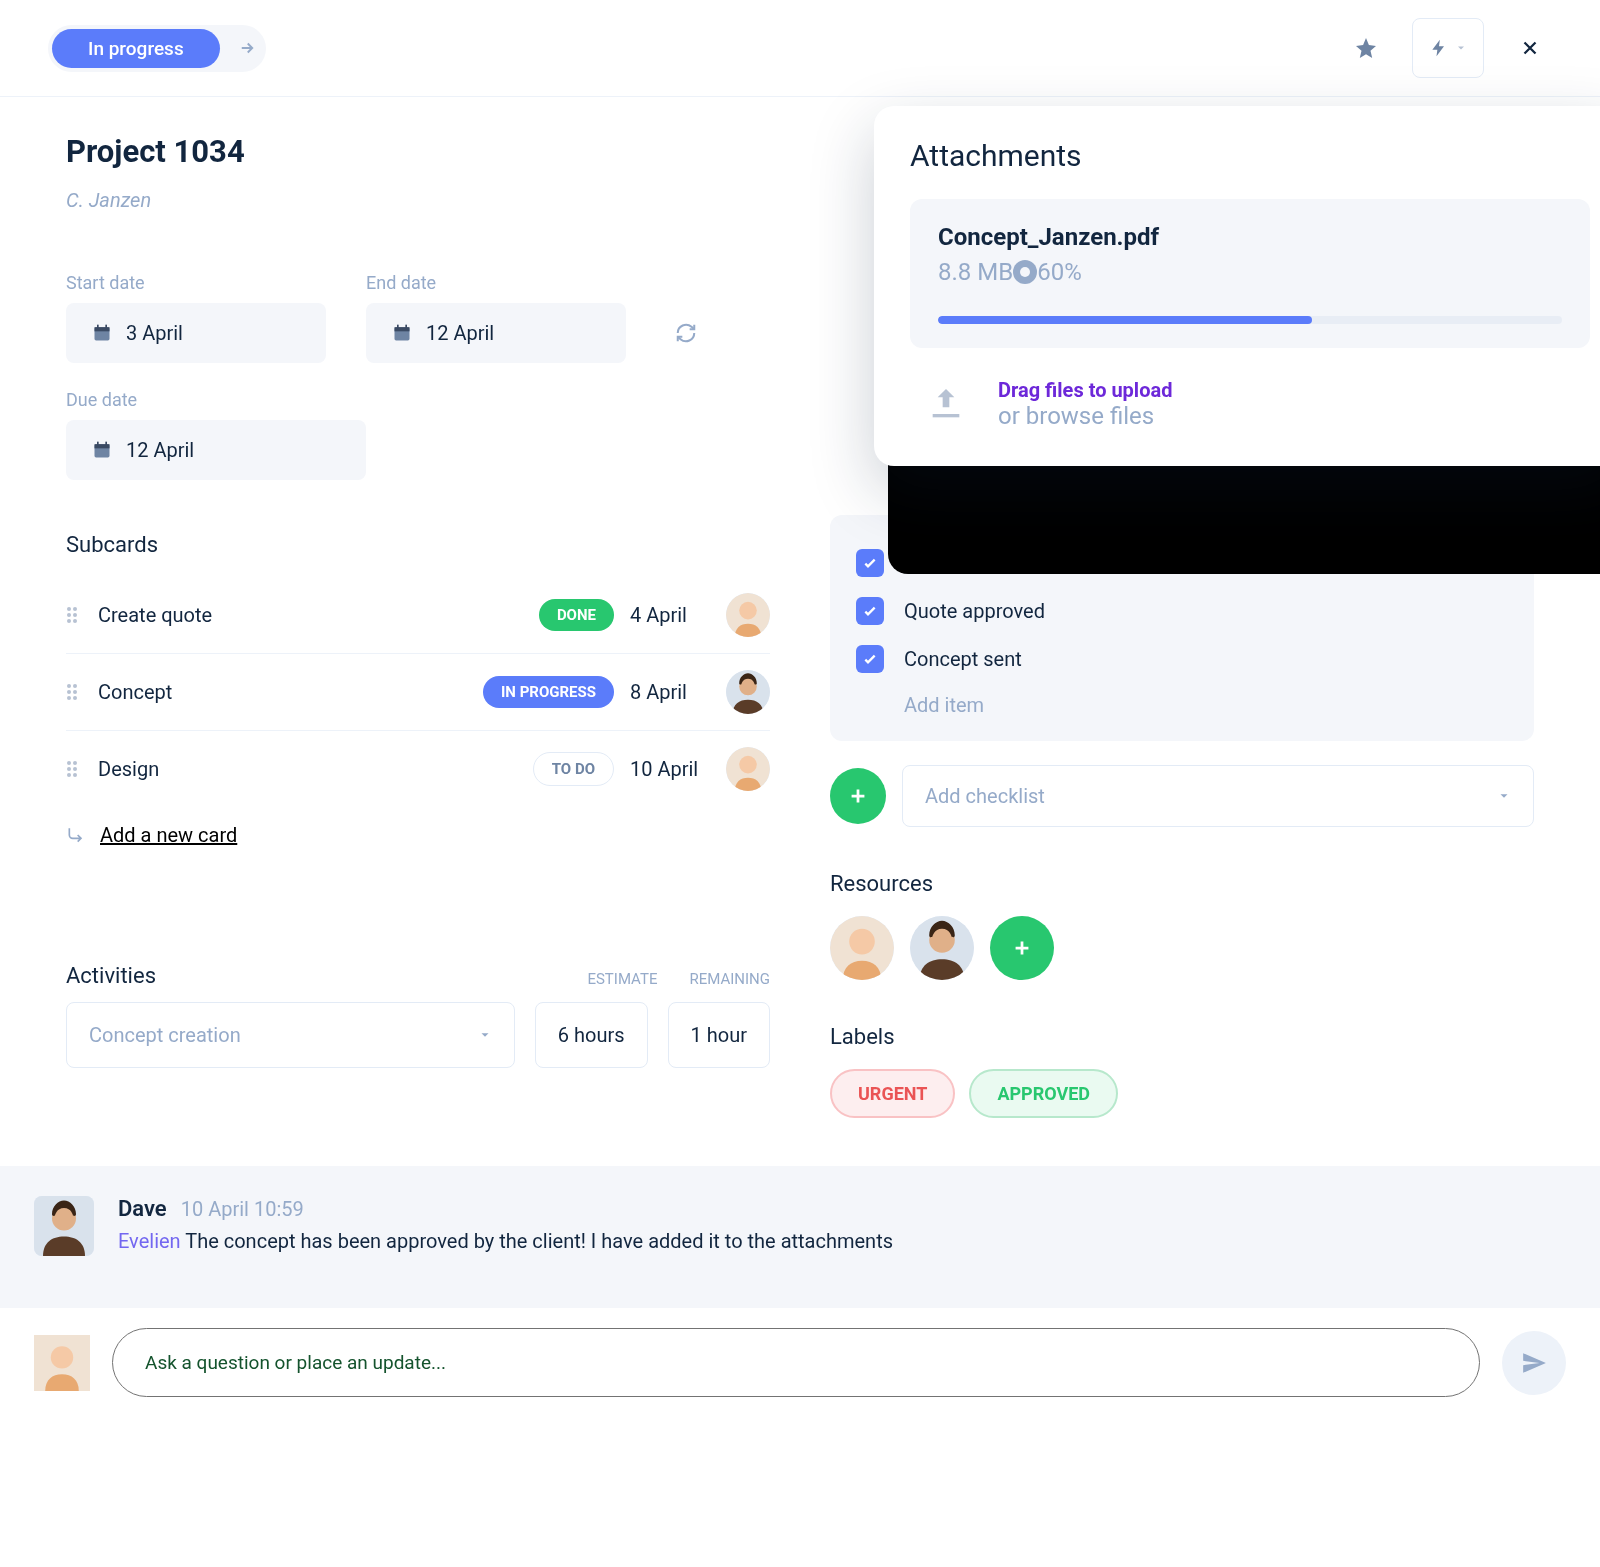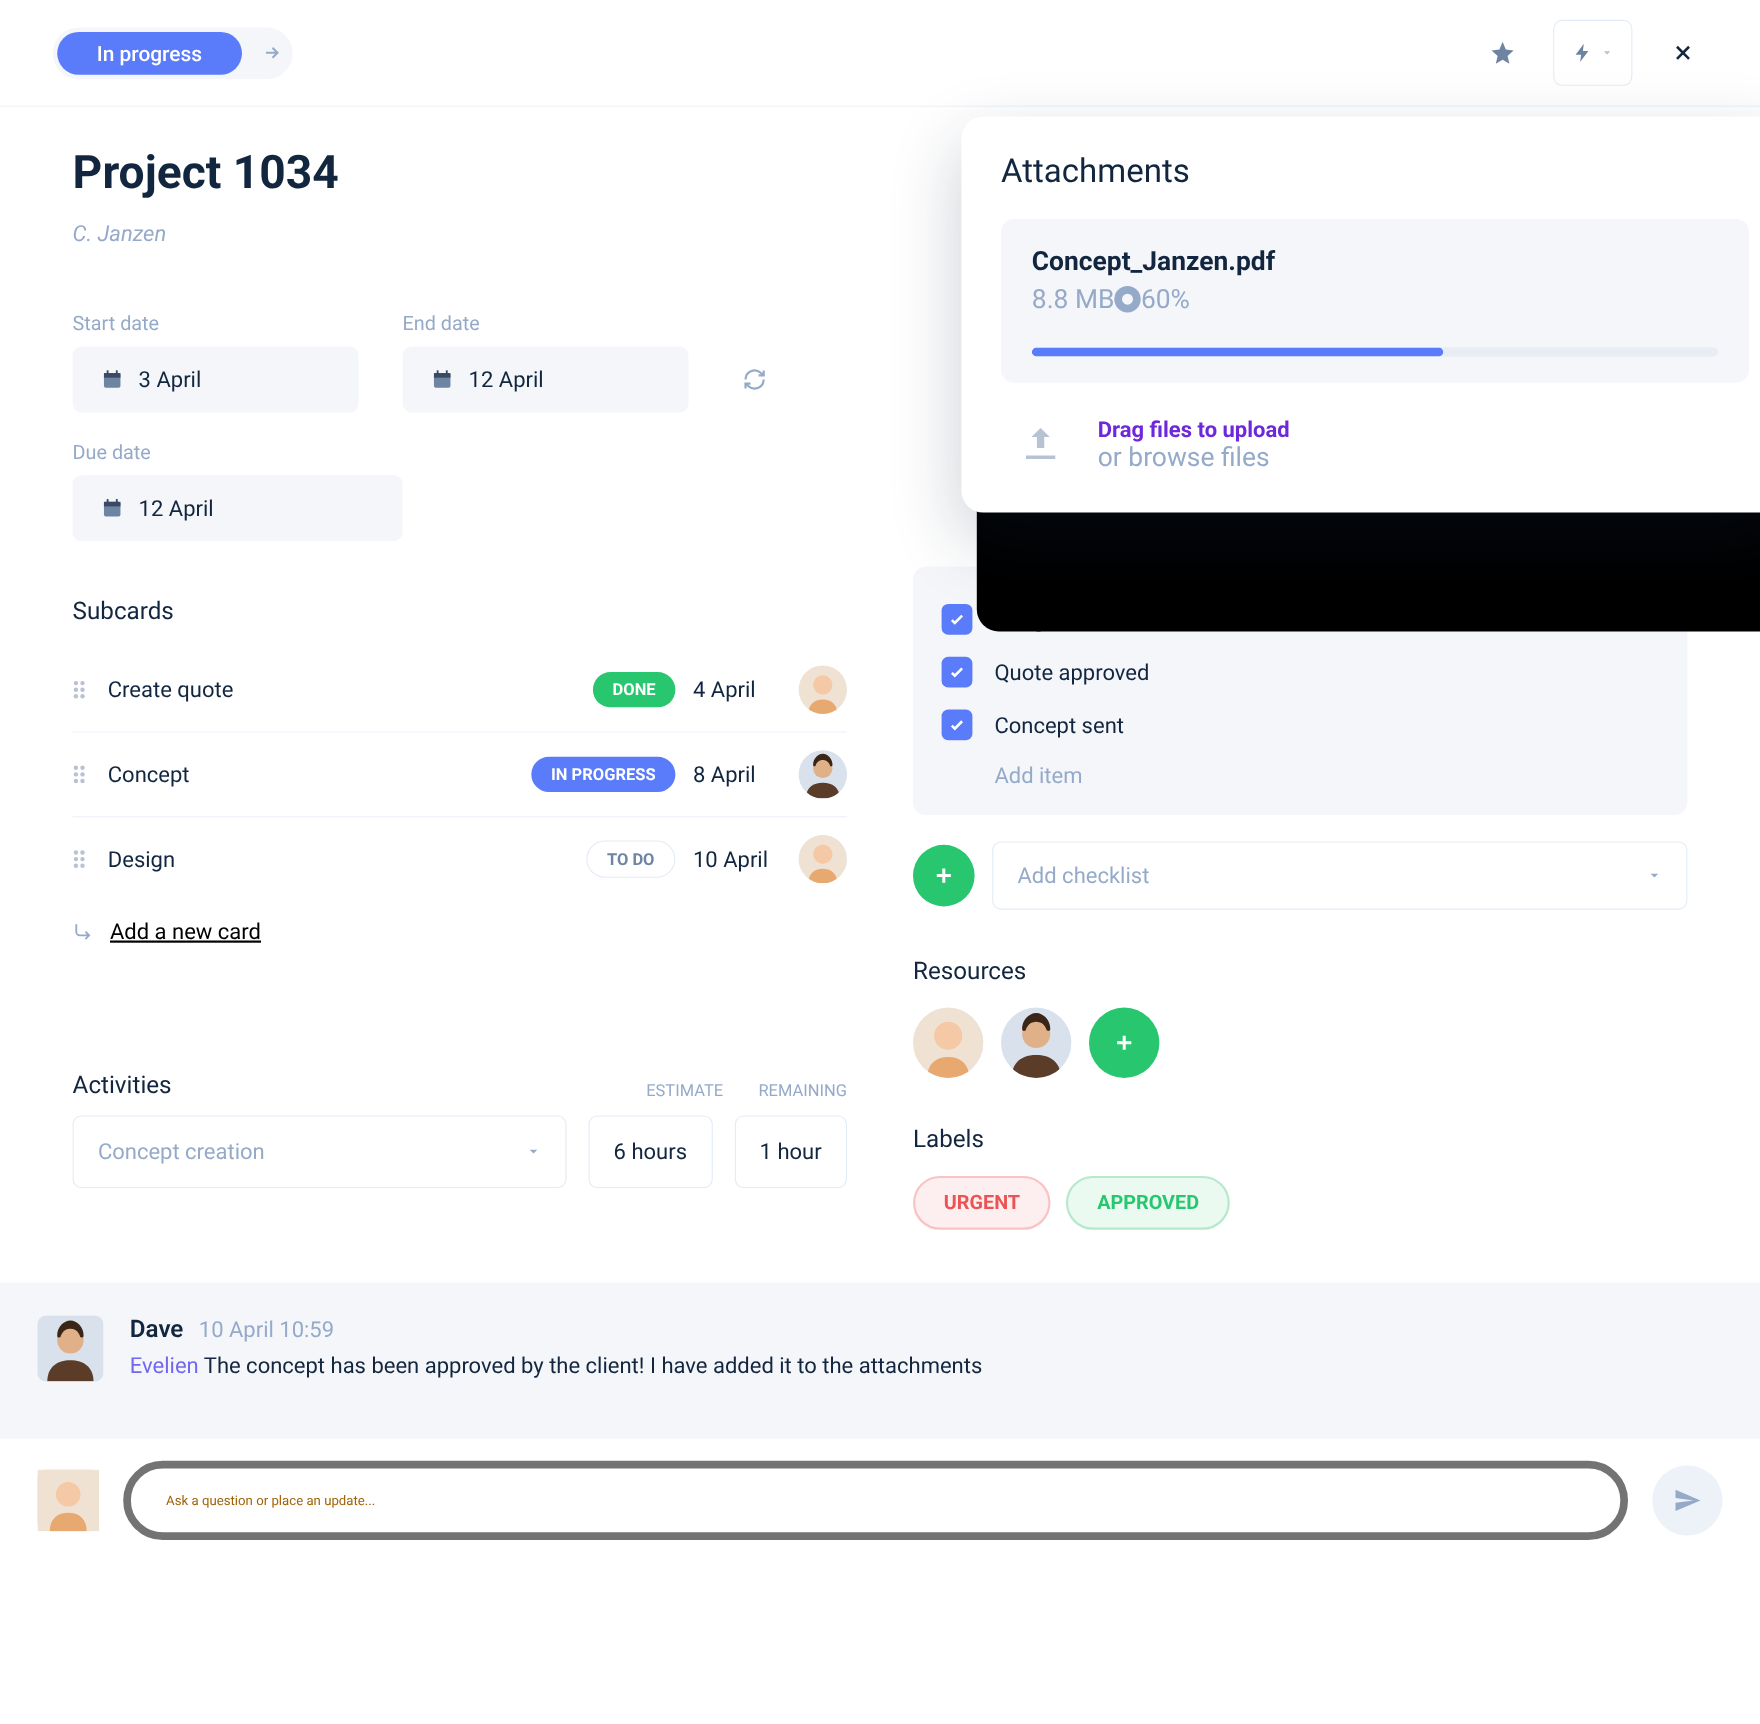--- a/index.html
+++ b/index.html
@@ -8,21 +8,21 @@
 .header { display: flex; align-items: center; justify-content: space-between; padding: 18px 48px 18px 48px; border-bottom: 1px solid #edf2f9; }
 .status-group { display: flex; align-items: center; gap: 12px; background: #f4f6fa; border-radius: 999px; padding: 4px; }
 .status-pill { background: #5b7cfa; color: #fff; font-size: 19px; font-weight: 500; padding: 8px 36px; border-radius: 999px; }
 .next-arrow { width: 30px; height: 30px; display: flex; align-items: center; justify-content: center; color: #95aac9; cursor: pointer; }
 .header-actions { display: flex; align-items: center; gap: 24px; }
 .icon-btn { width: 44px; height: 44px; display: flex; align-items: center; justify-content: center; color: #6e84a3; cursor: pointer; }
 .icon-box { width: 72px; height: 60px; border: 1px solid #e3ebf6; border-radius: 8px; display: flex; align-items: center; justify-content: center; gap: 6px; color: #6e84a3; cursor: pointer; }
 .body { display: flex; padding: 36px 66px 48px 66px; gap: 60px; }
 .left { flex: 1; }
 .right { flex: 1; position: relative; }
-.title { font-size: 42px; font-weight: 700; color: #12263f; margin-bottom: 18px; }
+.title { font-size: 31px; font-weight: 700; color: #12263f; margin-bottom: 18px; }
 .author { font-size: 20px; color: #95aac9; margin-bottom: 60px; font-style: italic; }
 .dates-row { display: flex; gap: 40px; align-items: flex-end; margin-bottom: 26px; }
 .date-block { display: flex; flex-direction: column; gap: 10px; }
 .date-label { font-size: 18px; color: #95aac9; }
 .date-box { background: #f4f6fa; border-radius: 8px; padding: 18px 26px; display: flex; align-items: center; gap: 14px; font-size: 20px; color: #12263f; width: 260px; }
 .cal-icon { width: 20px; height: 20px; }
 .refresh-btn { width: 40px; height: 40px; display: flex; align-items: center; justify-content: center; color: #95aac9; cursor: pointer; margin-bottom: 10px; }
 .section-title { font-size: 22px; color: #12263f; margin-bottom: 20px; margin-top: 52px; }
 .subcard-row { display: flex; align-items: center; padding: 16px 0; border-bottom: 1px solid #edf2f9; gap: 16px; }
 .subcard-row:last-of-type { border-bottom: none; }
@@ -78,21 +78,21 @@
 .comments { background: #f4f6fa; padding: 30px 34px; }
 .comment { display: flex; gap: 24px; margin-bottom: 22px; }
 .comment-avatar { width: 60px; height: 60px; border-radius: 8px; background: #e3ebf6; display: flex; align-items: center; justify-content: center; overflow: hidden; flex-shrink: 0; }
 .comment-header { display: flex; align-items: baseline; gap: 14px; margin-bottom: 8px; }
 .comment-name { font-size: 22px; font-weight: 600; color: #12263f; }
 .comment-time { font-size: 20px; color: #95aac9; }
 .comment-body { font-size: 20px; color: #12263f; }
 .mention { color: #7367f0; }
 .input-row { display: flex; gap: 22px; align-items: center; background: #fff; padding: 20px 34px; }
 .input-avatar { width: 56px; height: 56px; border-radius: 8px; background: #e3ebf6; flex-shrink: 0; }
-.text-input { flex: 1; border: 7px solid #737373; border-radius: 999px; padding: 22px 32px; font-size: 12px; color: #a16207; }
+.text-input { flex: 1; border: 1px solid #737373; border-radius: 999px; padding: 22px 32px; font-size: 19px; color: #14532d; }
 .send-btn { width: 64px; height: 64px; border-radius: 50%; background: #edf2f9; display: flex; align-items: center; justify-content: center; color: #95aac9; cursor: pointer; }
 svg { display: block; }
 .avatar-svg-f { width: 100%; height: 100%; }
 .avatar-svg-m { width: 100%; height: 100%; }
 </style>
 </head>
 <body>
 
 <div class="card">
   <div class="header">

